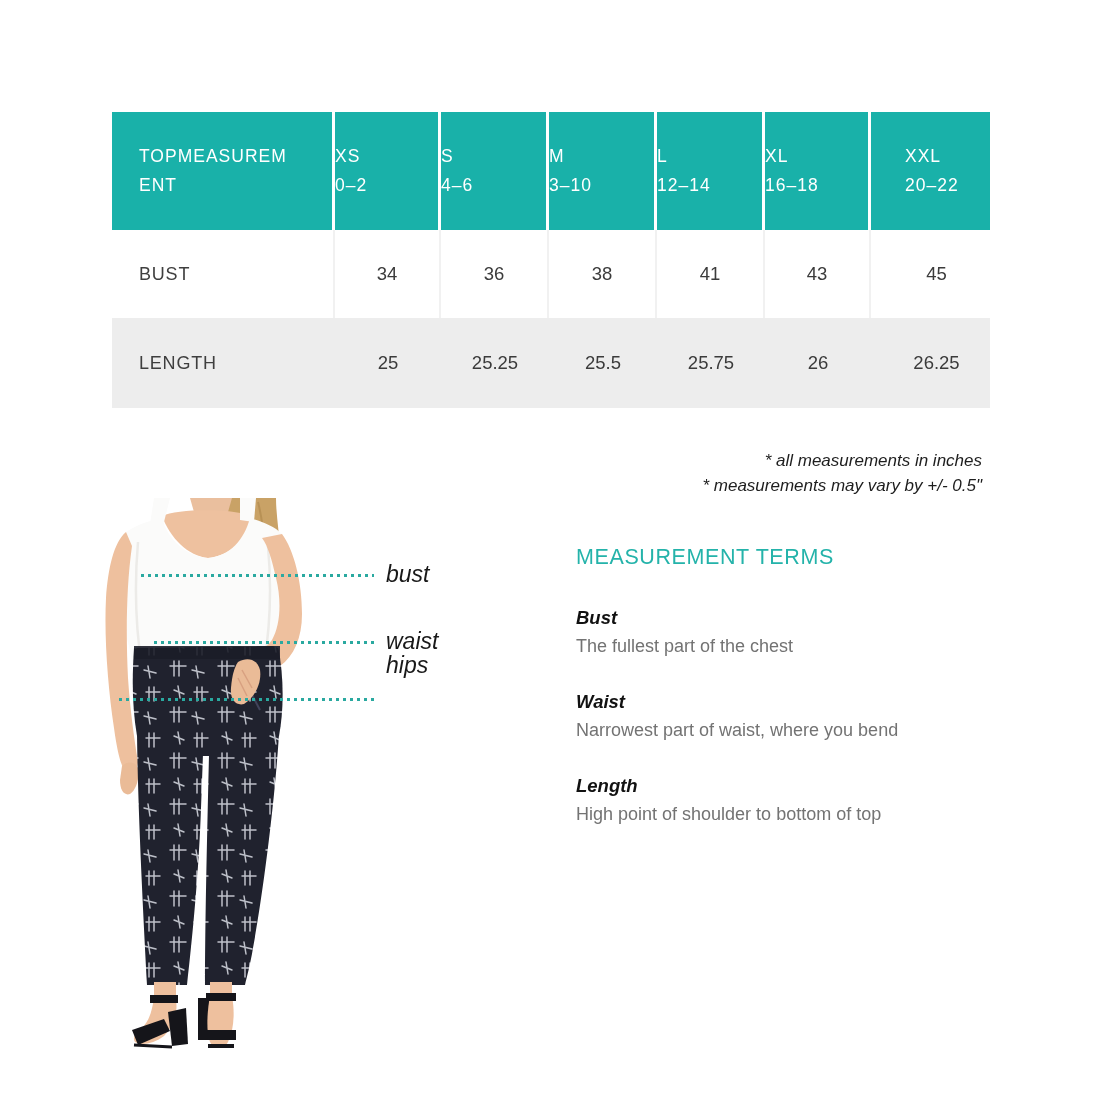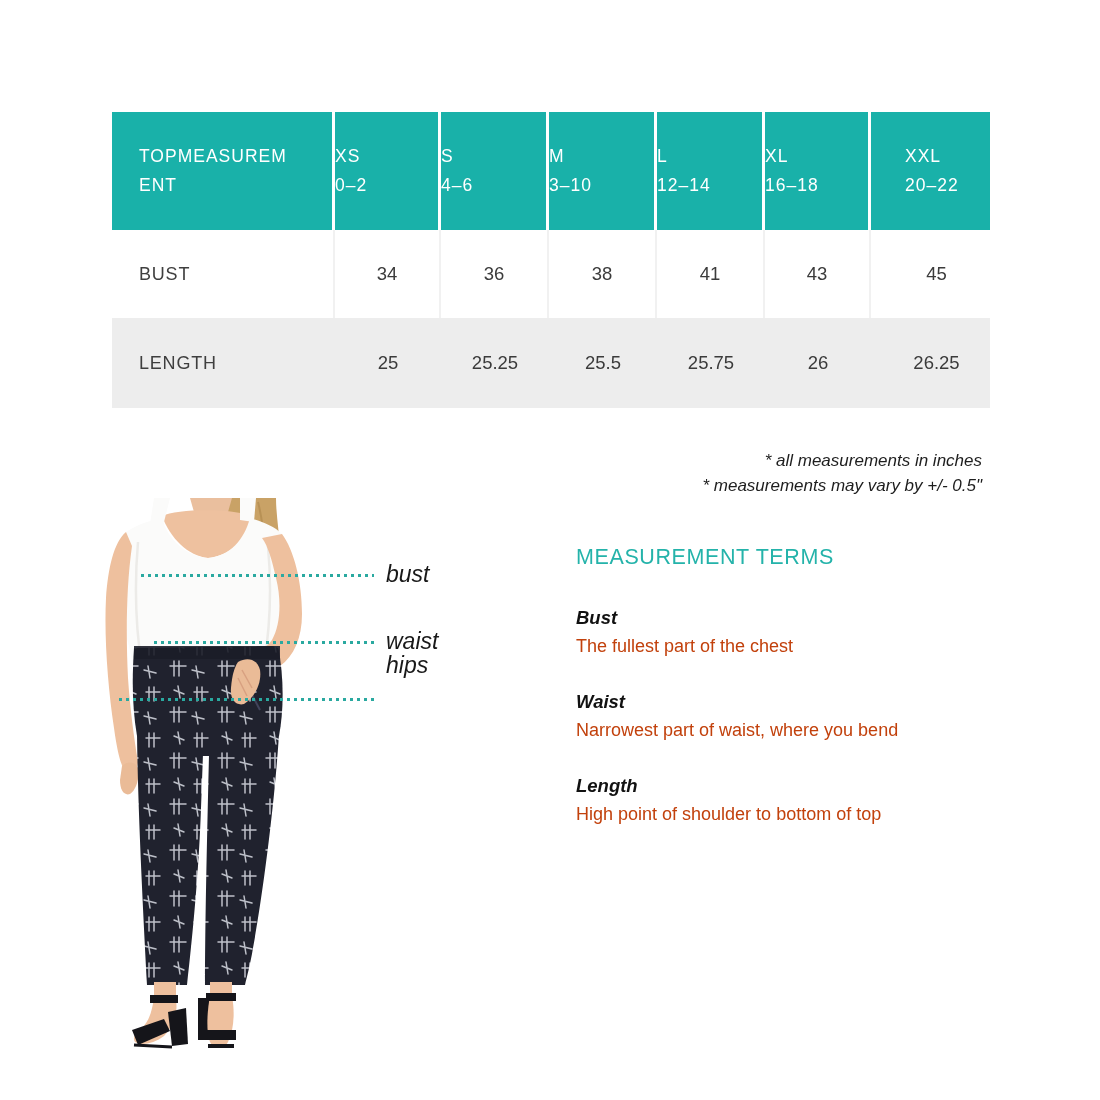--- a/index.html
+++ b/index.html
@@ -52,21 +52,21 @@
   .measure-label { position: absolute; z-index: 6; font-style: italic; font-size: 23px; color: #191919; }
   .lbl-bust  { left: 386px; top: 561px; }
   .lbl-waist { left: 386px; top: 628px; }
   .lbl-hips  { left: 386px; top: 652px; }
 
   
   .terms { position: absolute; left: 550px; top: 545px; width: 450px; margin-left: 26px; }
   .terms h2 { font-weight: 400; font-size: 21.5px; letter-spacing: 0.6px; color: #24b3aa; margin: 0 0 37px 0; }
   .term-group { margin-bottom: 34px; }
   .term-name { font-style: italic; font-weight: 700; font-size: 18.5px; color: #111; }
-  .term-def  { font-size: 18px; color: #c2410c; margin-top: 7px; }
+  .term-def  { font-size: 18px; color: #737373; margin-top: 7px; }
 </style>
 </head>
 <body>
 
 <div class="canvas">
 
   <div class="size-table-wrap">
     <table class="size-table">
       <colgroup>
         <col class="c-label">

